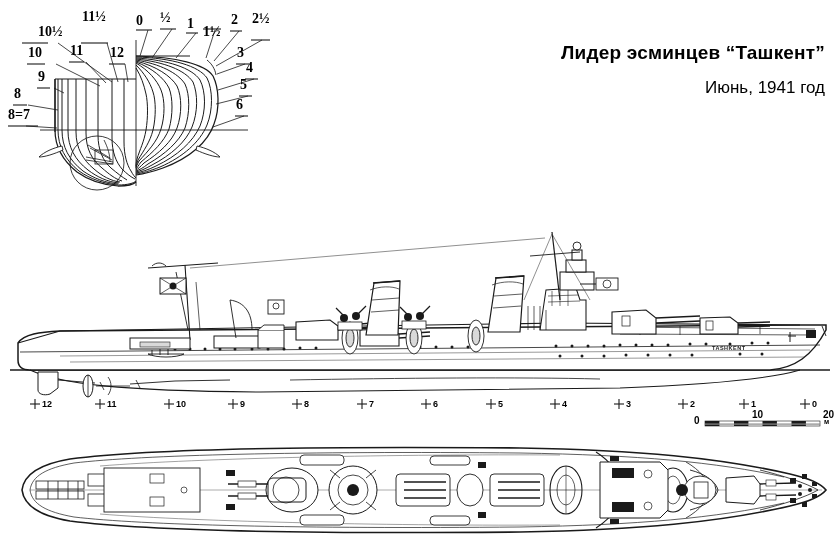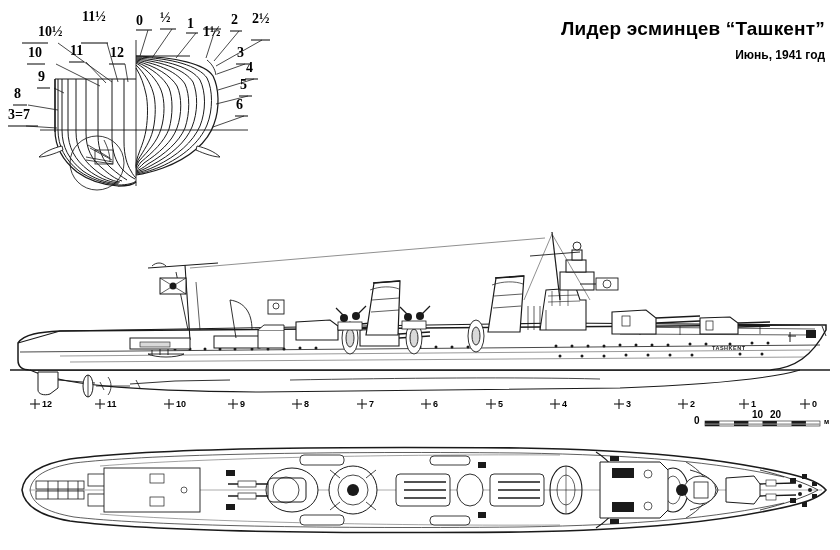--- a/index.html
+++ b/index.html
@@ -1,21 +1,21 @@
 <!DOCTYPE html>
 <html><head>
 <meta charset="utf-8">
 <style>
   html,body{margin:0;padding:0;background:#fff;}
   body{width:840px;height:550px;position:relative;overflow:hidden;
        font-family:"Liberation Sans",sans-serif;color:#000;}
   #sheet{position:absolute;inset:0;width:840px;height:550px;}
   .title-block{position:absolute;right:15px;top:18px;text-align:right;}
-  .title-main{font-size:19px;font-weight:bold;letter-spacing:.2px;line-height:1.15;}
-  .title-sub{font-size:12px;font-weight:bold;margin-top:8px;}
+  .title-main{font-size:19px;font-weight:bold;letter-spacing:.2px;line-height:1.15;margin-top:24px;}
+  .title-sub{font-size:17px;font-weight:normal;margin-top:14px;}
   .svg-layer{position:absolute;left:0;top:0;}
   .lbl{position:absolute;font-size:14px;font-weight:bold;
        font-family:"Liberation Serif",serif;white-space:nowrap;line-height:1;}
   .station{position:absolute;font-size:9px;font-weight:bold;white-space:nowrap;}
   .sc-num{position:absolute;font-size:10px;font-weight:bold;}
   .sc-unit{position:absolute;font-size:7px;font-weight:bold;}
 </style>
 </head>
 <body>
 
@@ -527,21 +527,21 @@
     <div class="lbl" style="left:240px;top:78px">5</div>
     <div class="lbl" style="left:236px;top:98px">6</div>
 
     <div class="lbl" style="left:38px;top:25px">10½</div>
     <div class="lbl" style="left:28px;top:46px">10</div>
     <div class="lbl" style="left:70px;top:44px">11</div>
     <div class="lbl" style="left:82px;top:10px">11½</div>
     <div class="lbl" style="left:110px;top:46px">12</div>
     <div class="lbl" style="left:38px;top:70px">9</div>
     <div class="lbl" style="left:14px;top:87px">8</div>
-    <div class="lbl" style="left:8px;top:108px">3=7</div>
+    <div class="lbl" style="left:8px;top:108px">8=7</div>
   </div>
 
   <div>
     <div class="station" style="left:42px;top:399px">12</div>
     <div class="station" style="left:107px;top:399px">11</div>
     <div class="station" style="left:176px;top:399px">10</div>
     <div class="station" style="left:240px;top:399px">9</div>
     <div class="station" style="left:304px;top:399px">8</div>
     <div class="station" style="left:369px;top:399px">7</div>
     <div class="station" style="left:433px;top:399px">6</div>
@@ -549,17 +549,17 @@
     <div class="station" style="left:562px;top:399px">4</div>
     <div class="station" style="left:626px;top:399px">3</div>
     <div class="station" style="left:690px;top:399px">2</div>
     <div class="station" style="left:751px;top:399px">1</div>
     <div class="station" style="left:812px;top:399px">0</div>
   </div>
 
   <div>
     <div class="sc-num" style="left:694px;top:415px">0</div>
     <div class="sc-num" style="left:752px;top:409px">10</div>
-    <div class="sc-num" style="left:770px;top:409px">20</div>
+    <div class="sc-num" style="left:823px;top:409px">20</div>
     <div class="sc-unit" style="left:824px;top:418px">м</div>
   </div>
 
 </div>
 
 </body></html>

